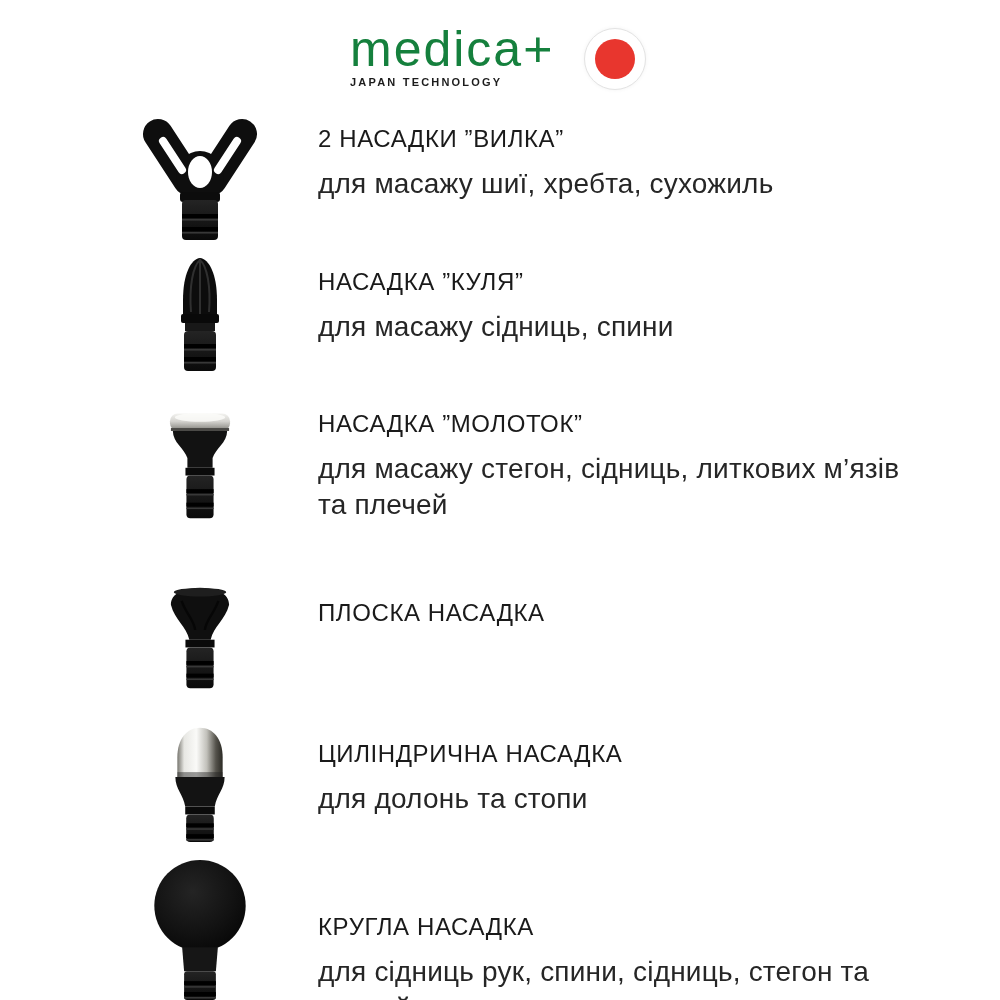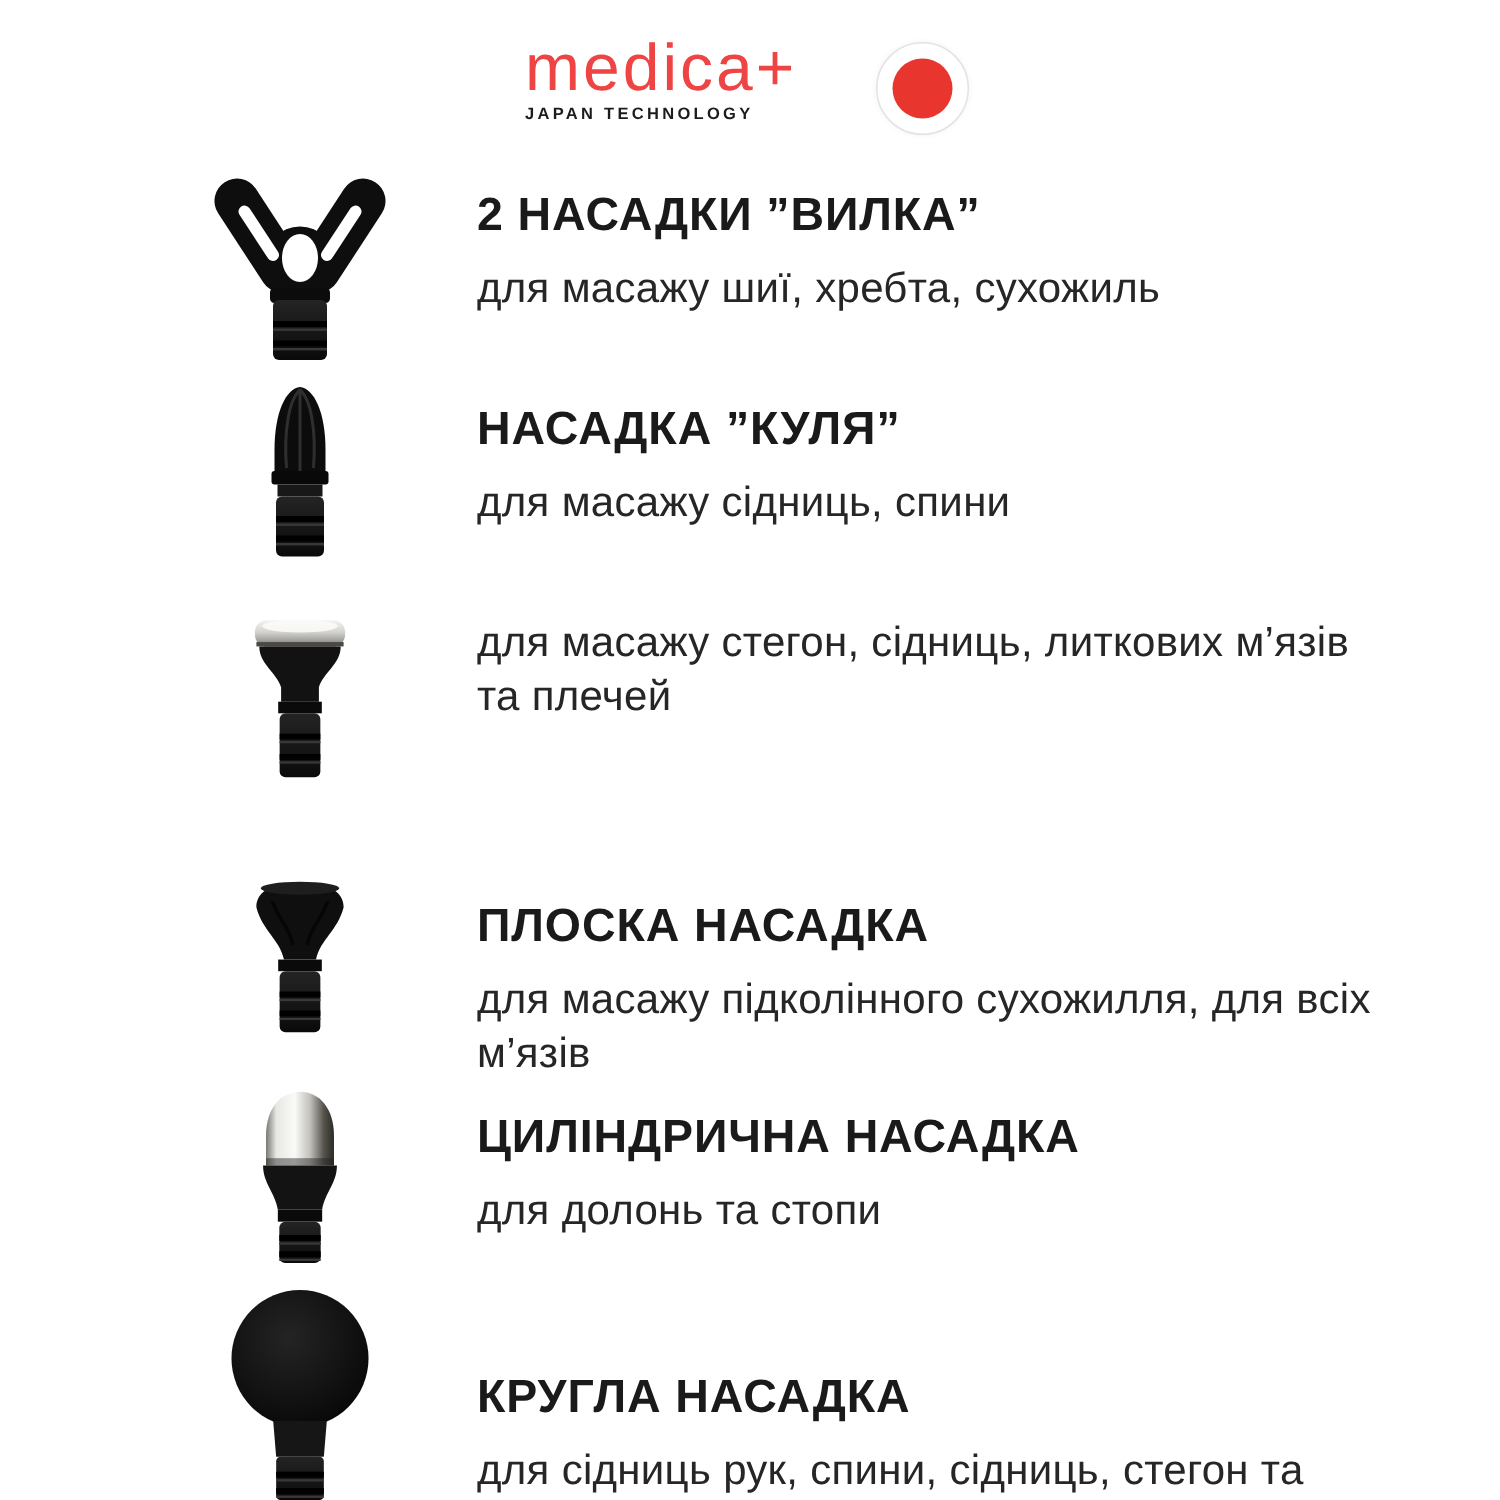--- a/index.html
+++ b/index.html
@@ -5,42 +5,42 @@
   * { margin:0; padding:0; box-sizing:border-box; }
   html,body { background:#ffffff; }
   .page {
     position:relative; width:1000px; height:1000px;
     background:#ffffff; overflow:hidden; margin:0 auto;
     font-family:"Liberation Sans", sans-serif; color:#161616;
   }
   
   .logo-block { position:absolute; left:350px; top:24px; width:226px; }
   .brand-wordmark {
-    font-size:44px; font-weight:500; letter-spacing:2px; color:#ef4444;
+    font-size:50px; font-weight:500; letter-spacing:2px; color:#15803d;
     line-height:1.0; text-align:left; white-space:nowrap;
   }
   .brand-tagline {
     margin-top:2px; font-size:11px; font-weight:700; letter-spacing:2.2px;
     color:#1c1c1c; white-space:nowrap;
   }
   .flag {
     position:absolute; left:584px; top:28px; width:62px; height:62px;
     background:#ffffff; border:1px solid #e3e3e3; border-radius:50%;
     box-shadow:0 0 4px rgba(0,0,0,0.05);
   }
   .flag .dot {
     position:absolute; left:50%; top:50%; width:40px; height:40px;
     transform:translate(-50%,-50%); border-radius:50%;
   }
   
   .art { position:absolute; }
   .art svg { display:block; width:100%; height:100%; }
   .text { position:absolute; left:318px; width:600px; }
   .text h2 {
-    font-size:31px; font-weight:700; letter-spacing:0.6px;
+    font-size:24px; font-weight:400; letter-spacing:0.6px;
     color:#1a1a1a; line-height:1.15; margin-bottom:13px; white-space:nowrap;
   }
   .text p {
     font-size:28px; font-weight:400; letter-spacing:0.2px;
     color:#262626; line-height:1.3; white-space:pre-line;
   }
 </style>
 </head>
 <body>
 
@@ -135,20 +135,21 @@
         <path d="M22,34 L78,34 C78,46 66,52 63,62 L63,72 L37,72 L37,62 C34,52 22,46 22,34 Z" fill="#121212"></path>
         <rect x="35" y="72" width="30" height="8" fill="#0a0a0a"></rect>
         <rect x="36" y="80" width="28" height="44" rx="4" fill="url(#stemC)"></rect>
         <rect x="36" y="94" width="28" height="4" fill="#000000"></rect>
         <rect x="36" y="99" width="28" height="1.6" fill="#383838"></rect>
         <rect x="36" y="108" width="28" height="4" fill="#000000"></rect>
         <rect x="36" y="113" width="28" height="1.6" fill="#383838"></rect>
       </svg>
     </div>
     <div class="text" style="top:410px;">
+      <h2>НАСАДКА ”МОЛОТОК”</h2>
       <p>для масажу стегон, сідниць, литкових м’язів
 та плечей</p>
     </div>
   </section>
 
   <section>
     <div class="art" style="left:143px; top:566px; width:114px; height:128px;">
       <svg viewBox="0 0 100 132" xmlns="http://www.w3.org/2000/svg">
         <defs>
           <linearGradient id="stemD" x1="0" y1="0" x2="0" y2="1">
@@ -163,22 +164,20 @@
         <rect x="35" y="76" width="30" height="8" fill="#0a0a0a"></rect>
         <rect x="36" y="84" width="28" height="42" rx="4" fill="url(#stemD)"></rect>
         <rect x="36" y="98" width="28" height="4" fill="#000000"></rect>
         <rect x="36" y="103" width="28" height="1.6" fill="#383838"></rect>
         <rect x="36" y="111" width="28" height="4" fill="#000000"></rect>
         <rect x="36" y="116" width="28" height="1.6" fill="#383838"></rect>
       </svg>
     </div>
     <div class="text" style="top:576px;margin-top:23px;">
       <h2>ПЛОСКА НАСАДКА</h2>
-      <p>для масажу  підколінного сухожилля, для всіх
-м’язів</p>
     </div>
   </section>
 
   <section>
     <div class="art" style="left:143px; top:714px; width:114px; height:130px;">
       <svg viewBox="0 0 100 132" xmlns="http://www.w3.org/2000/svg">
         <defs>
           <linearGradient id="chromeE" x1="0" y1="0" x2="1" y2="0">
             <stop offset="0" stop-color="#77766f"></stop>
               <stop offset="0.15" stop-color="#e7e7e3"></stop>

